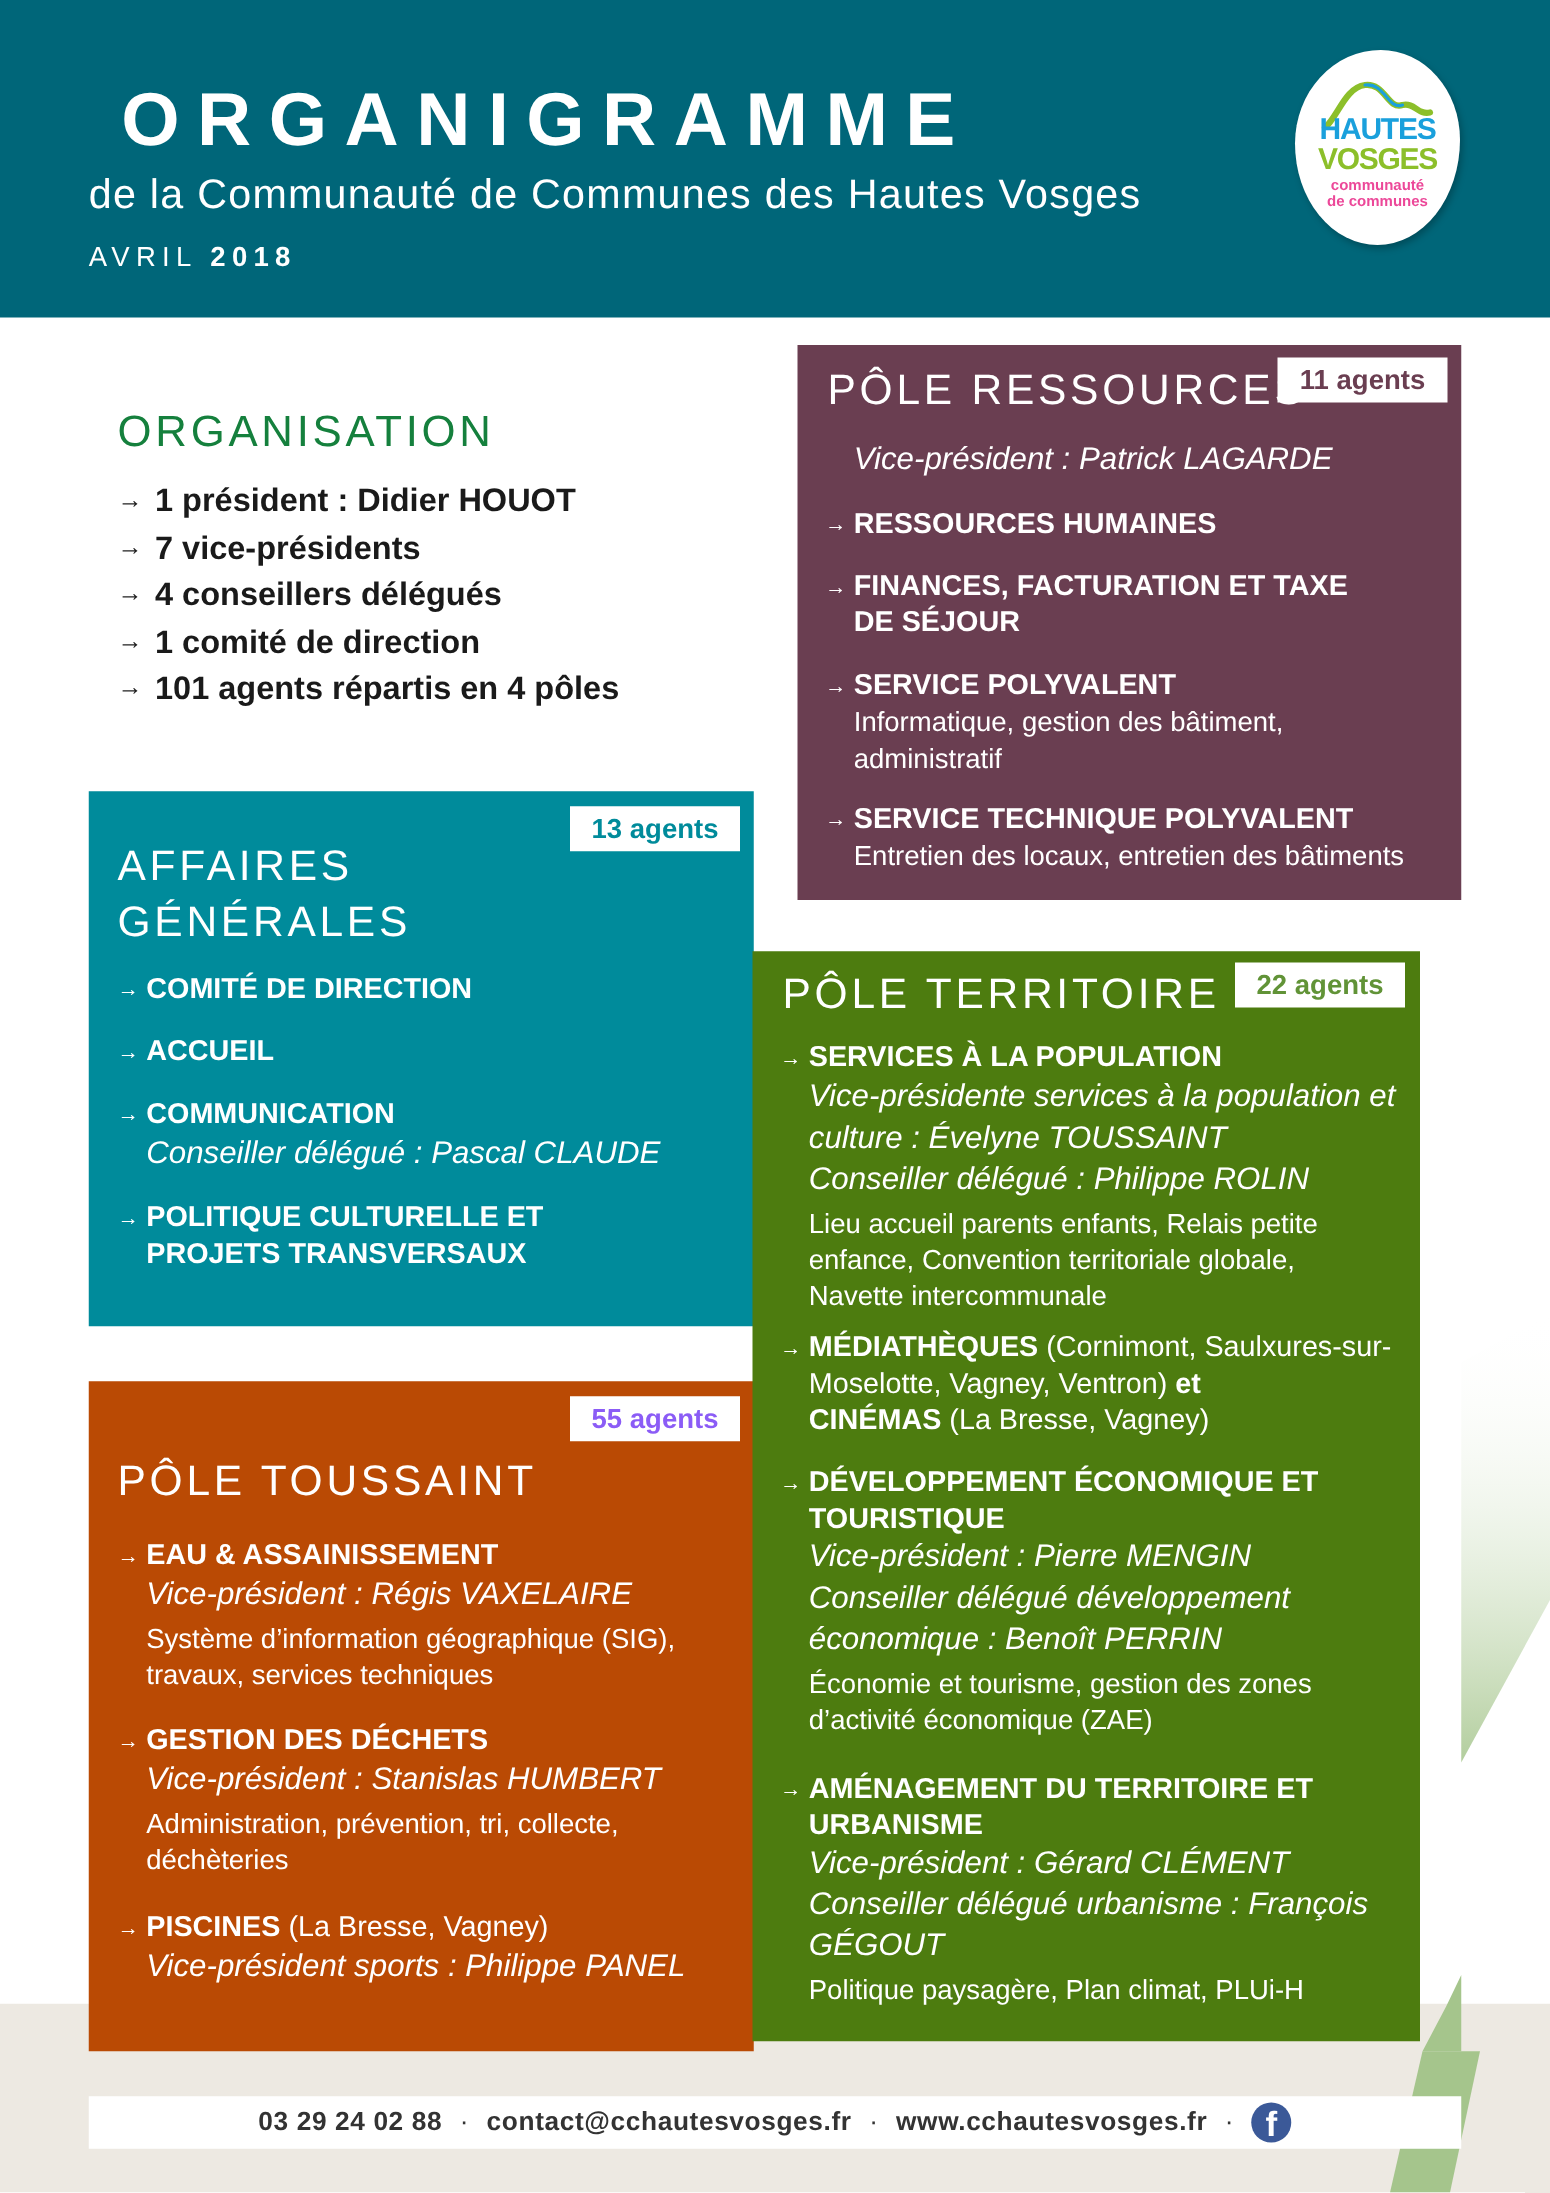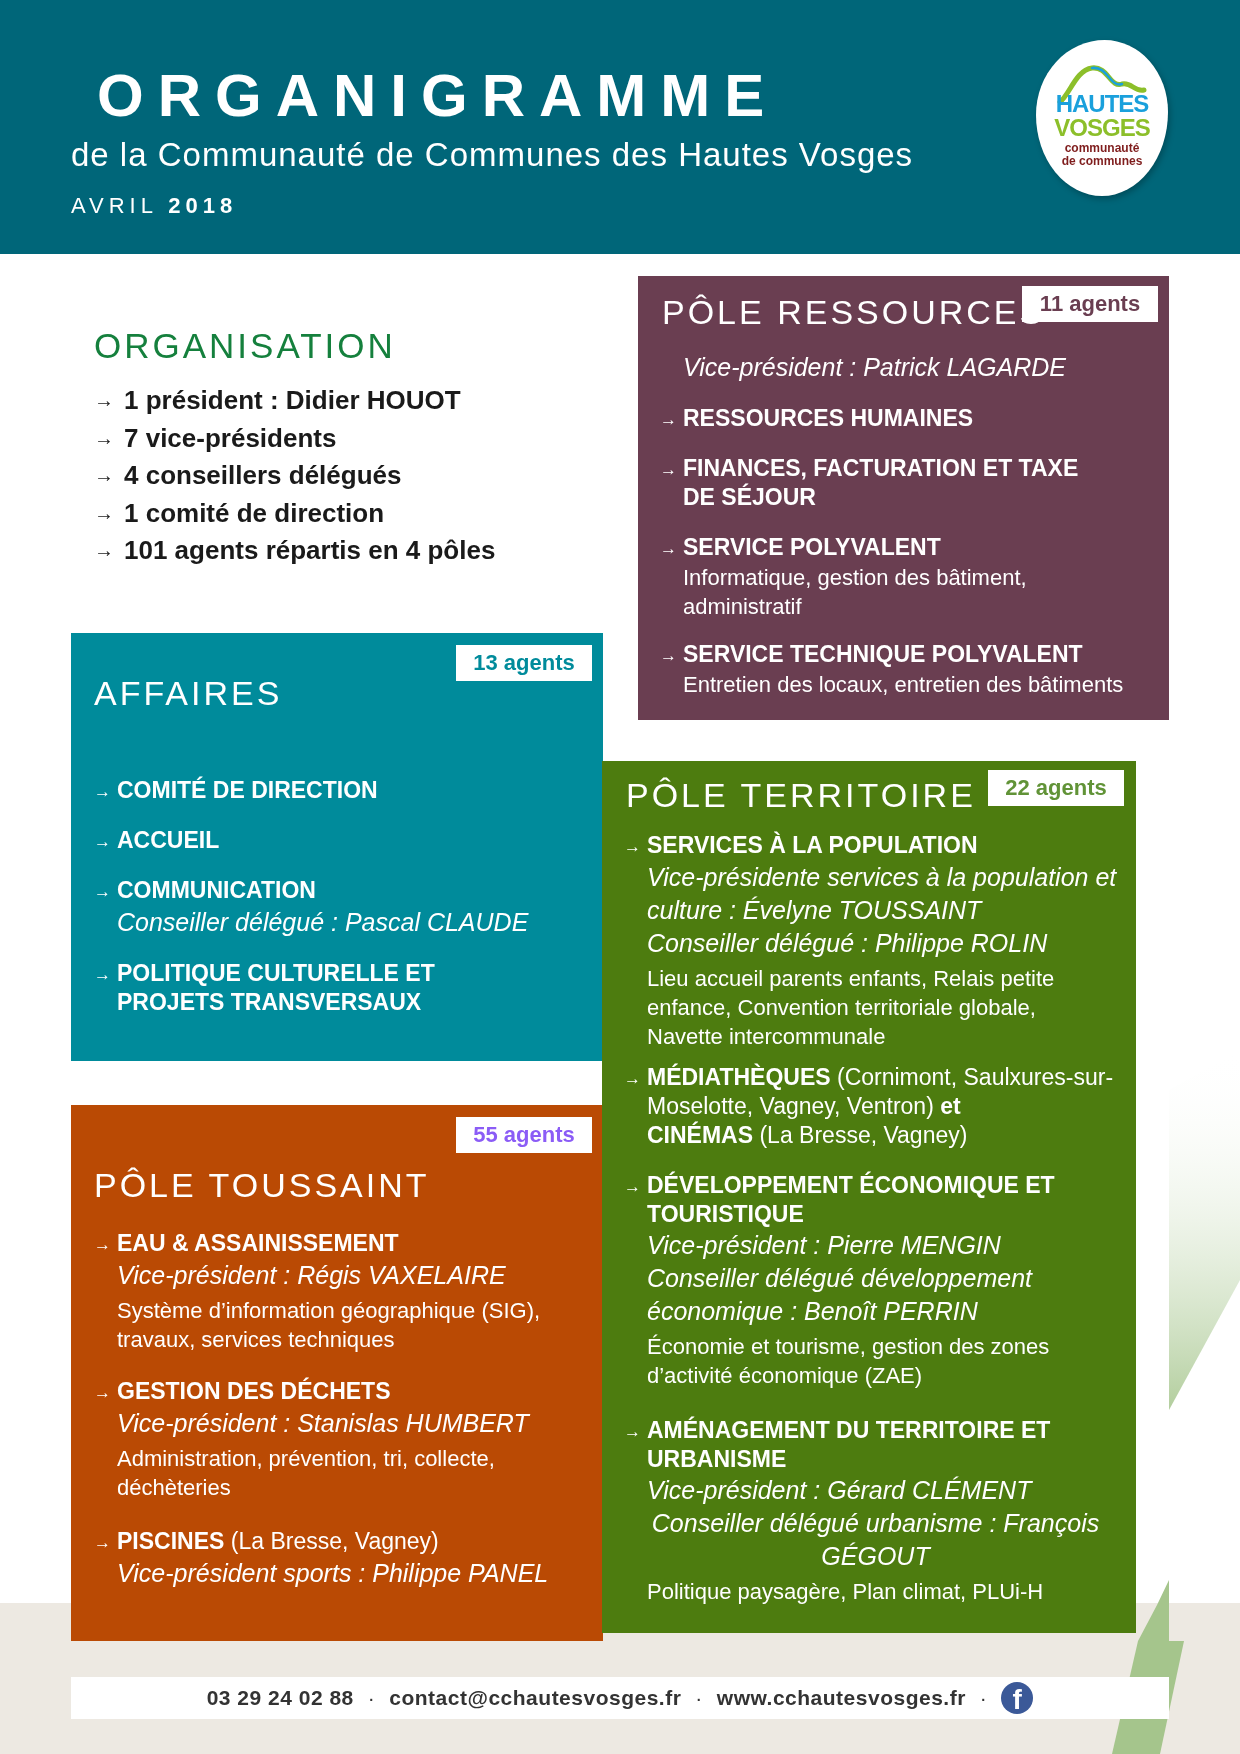--- a/index.html
+++ b/index.html
@@ -34,21 +34,21 @@
     position: absolute; left: 1036px; top: 40px; width: 132px; height: 156px;
     background: #fff; border-radius: 52% 48% 50% 50% / 48% 46% 54% 52%;
     box-shadow: 2px 3px 6px rgba(0,0,0,0.25);
   }
   .logo svg { position: absolute; left: 20px; top: 24px; }
   .logo .l1 { position: absolute; left: 12px; top: 52px; width: 108px; text-align: center;
     font-size: 24px; font-weight: bold; color: #1aa0dc; letter-spacing: -1px; line-height: 1; }
   .logo .l2 { position: absolute; left: 12px; top: 76px; width: 108px; text-align: center;
     font-size: 24px; font-weight: bold; color: #8cbf2a; letter-spacing: -1px; line-height: 1; }
   .logo .l3 { position: absolute; left: 12px; top: 102px; width: 108px; text-align: center;
-    font-size: 12px; color: #7f1d1d; line-height: 1.05; font-weight: bold; }
+    font-size: 12px; color: #ec4899; line-height: 1.05; font-weight: bold; }
   .deco-stripe {
     position: absolute; left: 0; top: 0; width: 1240px; height: 1754px; pointer-events: none;
   }
 
   .org {
     position: absolute; left: 94px; top: 326px;
   }
   .org h2 {
     font-size: 35px; font-weight: normal; color: #15803d; letter-spacing: 3px; margin-bottom: 16px;
   }
@@ -194,20 +194,21 @@
         <span>SERVICE TECHNIQUE POLYVALENT</span>
       </div>
     <div class="desc indent" style="margin-top:0;">Entretien des locaux, entretien des bâtiments</div>
   </div>
 </div>
 
 <div class="box affaires">
   <div class="badge">13 agents</div>
   <div class="box-title" style="left:23px; top:38px;">
     <div>AFFAIRES</div>
+    <div>GÉNÉRALES</div>
   </div>
   <div class="item" style="top:143px; left:23px;">
     <div class="head">
         <span class="arrow">→</span>
         <span>COMITÉ DE DIRECTION</span>
       </div>
   </div>
   <div class="item" style="top:193px; left:23px;">
     <div class="head">
         <span class="arrow">→</span>
@@ -283,21 +284,21 @@
     <div class="vp indent">Vice-président : Pierre MENGIN</div>
     <div class="vp indent" style="max-width:450px;">Conseiller délégué développement économique : Benoît PERRIN</div>
     <div class="desc indent" style="max-width:430px;">Économie et tourisme, gestion des zones d’activité économique (ZAE)</div>
   </div>
   <div class="item" style="top:655px;">
     <div class="head">
         <span class="arrow">→</span>
         <span style="max-width:440px;">AMÉNAGEMENT DU TERRITOIRE ET URBANISME</span>
       </div>
     <div class="vp indent">Vice-président : Gérard CLÉMENT</div>
-    <div class="vp indent" style="max-width:480px;text-align:center;">Conseiller délégué urbanisme : François GÉGOUT</div>
+    <div class="vp indent" style="max-width:480px;">Conseiller délégué urbanisme : François GÉGOUT</div>
     <div class="desc indent">Politique paysagère, Plan climat, PLUi-H</div>
   </div>
 </div>
 
 <div class="footer">
   <span>03 29 24 02 88</span>
   <span class="sep">·</span>
   <span>contact@cchautesvosges.fr</span>
   <span class="sep">·</span>
   <span>www.cchautesvosges.fr</span>

